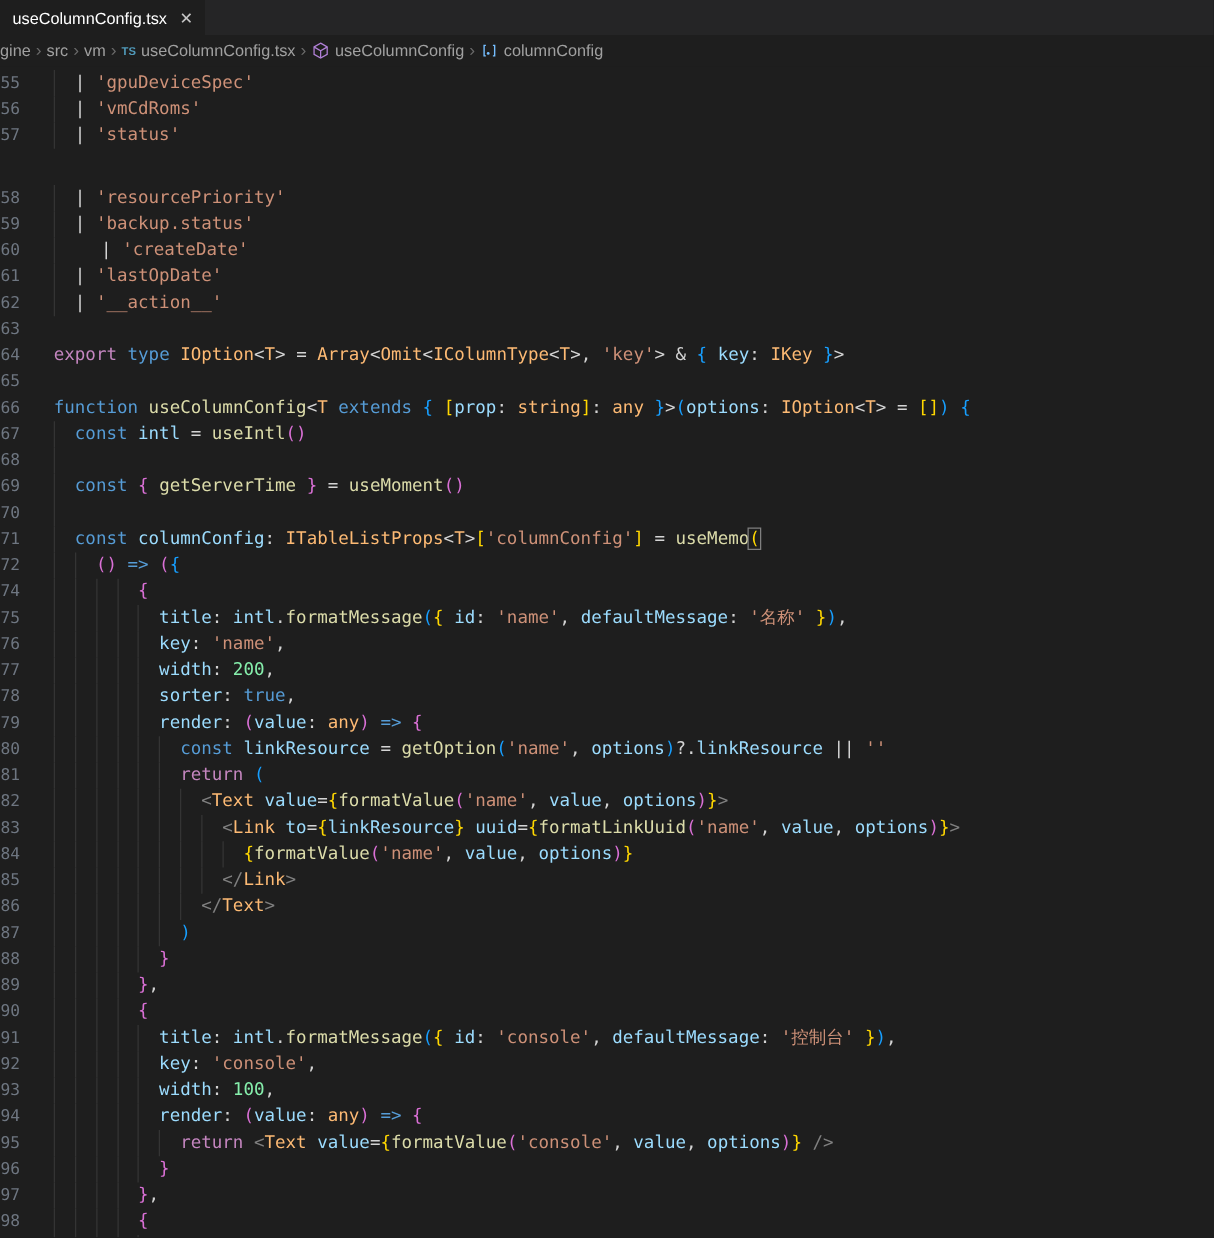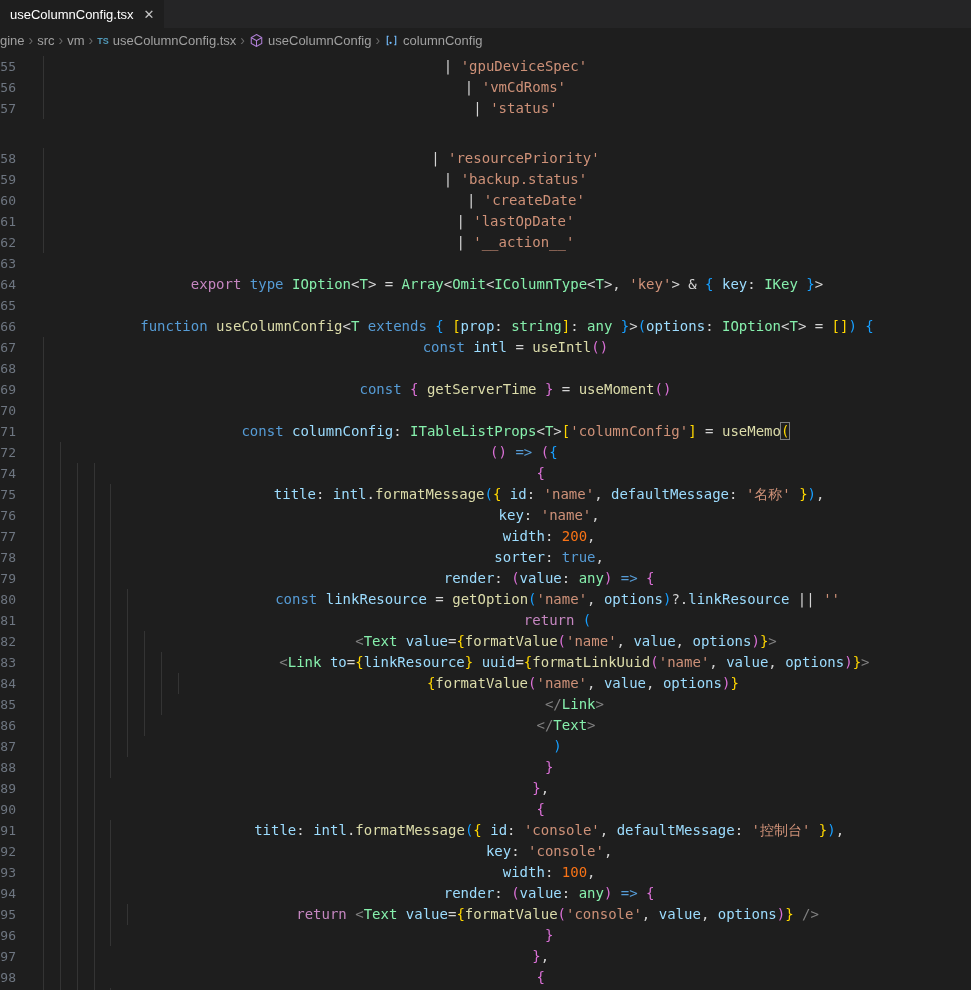--- a/index.html
+++ b/index.html
@@ -31,30 +31,30 @@
     position:relative;height:937px;box-sizing:border-box;padding-top:3px;
     overflow:hidden;background:#1e1e1e;
     font-family:"DejaVu Sans Mono",monospace;font-size:14px;
   }
   .line{position:relative;height:21px;line-height:21px;white-space:pre;}
   .lnum{
     position:absolute;left:0;top:0;width:16px;text-align:right;
     color:#6e7681;font-size:13px;font-family:"DejaVu Sans Mono",monospace;
   }
   .guide{position:absolute;top:0;bottom:0;width:1px;background:#343434;}
-  .ct{display:block;text-align:center;}
+  .ct{display:block;}
   
   .p{color:#d4d4d4}
   .k{color:#569cd6}
   .m{color:#c586c0}
   .s{color:#ce9178}
-  .n{color:#f97316}
+  .n{color:#86efac}
   .f{color:#dcdcaa}
   .v{color:#9cdcfe}
-  .t{color:#86efac}
+  .t{color:#fdba74}
   .g{color:#808080}
   .B0{color:#ffd700}
   .B1{color:#da70d6}
   .B2{color:#179fff}
   .bm{outline:1px solid #7f7f7f;outline-offset:0;}
 </style>
 </head>
 <body>
 
 <div class="tabbar">

